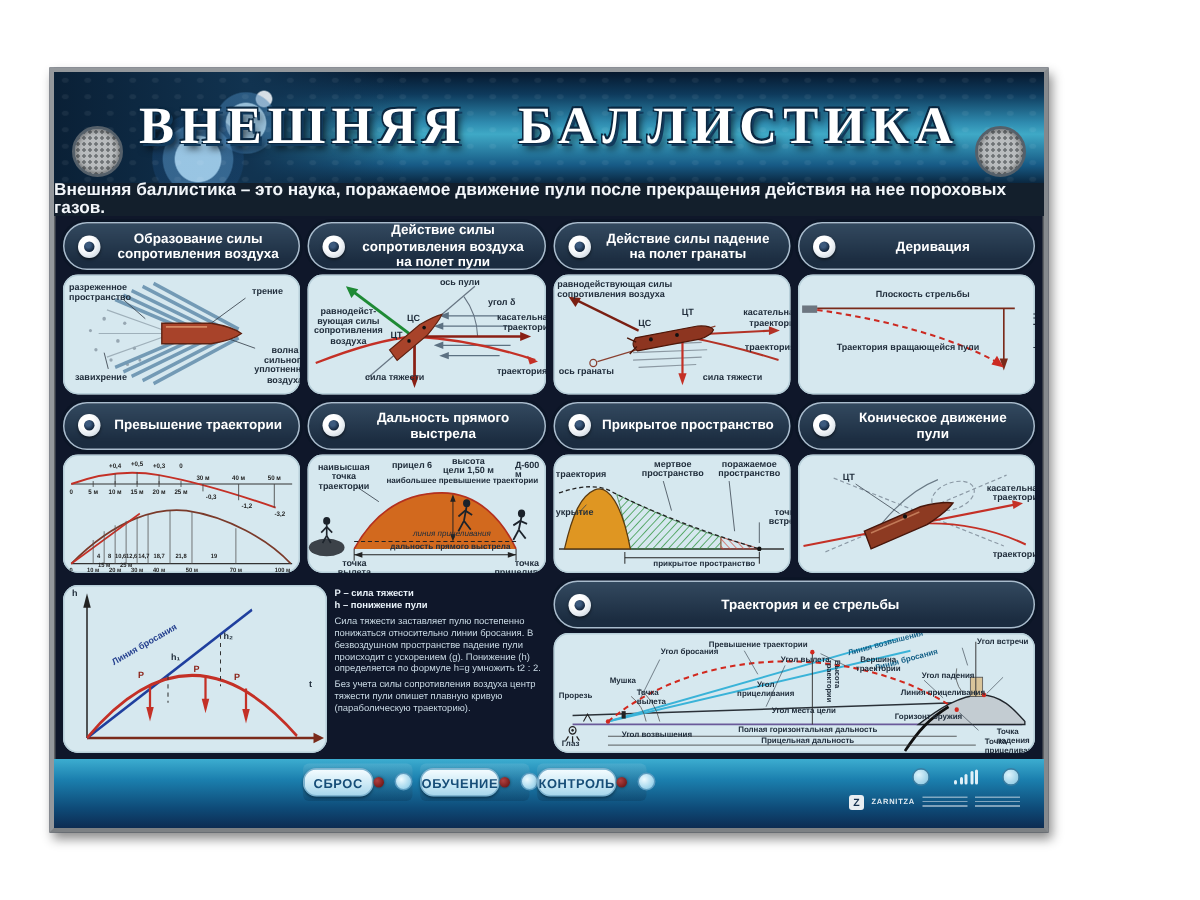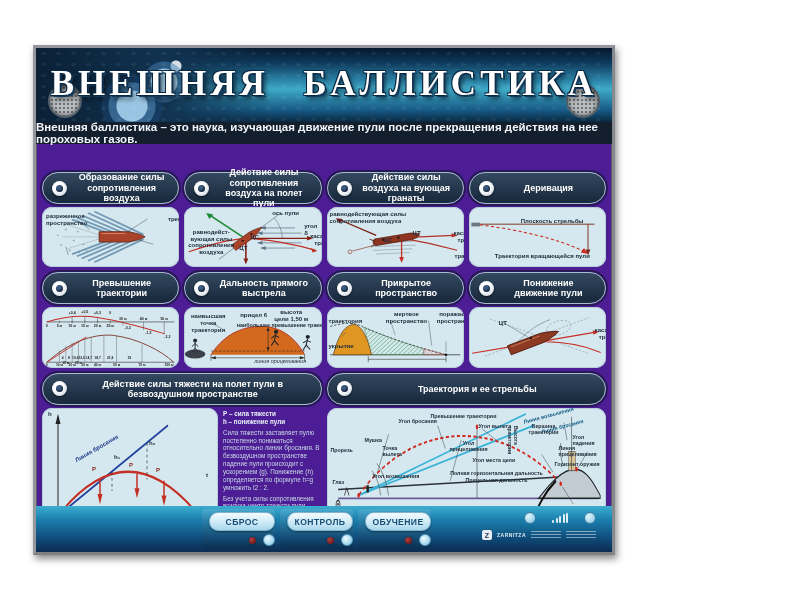--- a/index.html
+++ b/index.html
@@ -1,18 +1,18 @@
 <!DOCTYPE html>
 <html><head>
 <meta charset="utf-8">
 <style>
   html,body{margin:0;padding:0;width:800px;height:600px;background:#ffffff;overflow:hidden;
     font-family:"Liberation Sans", sans-serif;}
-  .stand{position:absolute;left:33px;top:45px;width:582px;height:510px;box-sizing:border-box;
-    background:#4c1d95;border:3px solid #94989c;border-bottom-color:#7d8184;border-right-color:#85898d;
+  .stand{position:absolute;left:33px;top:45px;width:666px;height:510px;box-sizing:border-box;
+    background:#0f172a;border:3px solid #94989c;border-bottom-color:#7d8184;border-right-color:#85898d;
     box-shadow:2px 4px 7px rgba(0,0,0,.45), inset 0 0 0 1px #5d6165;}
   
   .title-band{position:absolute;left:0;top:0;right:0;height:74px;overflow:hidden;
     background:linear-gradient(180deg,#06182d 0%,#0e3a5c 20%,#2f8cb0 46%,#3fa9c6 56%,#175a85 84%,#0a2740 100%);}
   .title-band .tread{position:absolute;inset:0;background-image:radial-gradient(rgba(255,255,255,.06) 2px, transparent 2.6px);background-size:15px 11px;}
   .photo{position:absolute;left:0;top:0;width:235px;height:74px;
     background:
       radial-gradient(circle at 96px 58px, rgba(160,205,235,.95) 0 15px, rgba(80,140,190,.6) 16px 23px, rgba(30,80,130,.35) 24px 30px, transparent 31px),
       radial-gradient(circle at 128px 34px, rgba(175,215,240,.85) 0 13px, rgba(70,130,180,.5) 14px 20px, transparent 21px),
       radial-gradient(circle at 140px 18px, rgba(235,240,245,.9) 0 5px, transparent 6px),
@@ -21,21 +21,21 @@
     background-color:#b9bcbe;background-image:radial-gradient(#6f7376 1px, transparent 1.3px);background-size:4px 4px;
     border:2px solid #55606a;box-shadow:inset 0 0 4px rgba(0,0,0,.6);}
   .grille.left{left:12px}.grille.right{right:12px}
   .main-title{position:absolute;left:0;right:0;top:16px;margin:0;text-align:center;
     font-family:"Liberation Serif", serif;font-weight:bold;font-size:35px;letter-spacing:4px;word-spacing:22px;color:#ffffff;
     text-shadow:-1px -1px 0 #0a2740,1px -1px 0 #0a2740,-1px 1px 0 #0a2740,2px 2px 0 #123a5c,3px 4px 5px rgba(0,0,0,.65);}
   .subtitle-bar{position:absolute;left:0;right:0;top:74px;height:22px;background:#131f2c;
     display:flex;align-items:center;justify-content:center;color:#f2f6fa;font-size:11.5px;font-weight:bold;}
   
   .panels{position:absolute;left:0;right:0;top:96px;height:362px;box-sizing:border-box;padding:4px 6px;
-    display:grid;grid-template-columns:repeat(4,1fr);grid-template-rows:1fr 1fr 1fr;gap:5px;margin-top:24px;}
+    display:grid;grid-template-columns:repeat(4,1fr);grid-template-rows:1fr 1fr 1fr;gap:5px;}
   .panel{display:flex;flex-direction:column;min-width:0;}
   .panel.wide{grid-column:span 2;}
   .phead{height:30px;flex:none;border-radius:16px;border:1px solid #a9bccd;box-shadow:0 0 0 2px rgba(10,20,34,.55);
     background:linear-gradient(180deg,#33495f 0%,#1b2c40 85%);display:flex;align-items:center;padding:0 9px;gap:7px;}
   .pled{width:15px;height:15px;border-radius:50%;background:radial-gradient(circle at 38% 34%,#ffffff 0 35%,#e8edf2 60%,#b9c4cd 100%);
     flex:none;display:flex;align-items:center;justify-content:center;box-shadow:0 1px 2px rgba(0,0,0,.6);}
   .pled i{width:7px;height:7px;border-radius:50%;background:radial-gradient(circle at 40% 35%, #3c5a7e 0 25%, #13263e 70%);}
   .ptitle{flex:1;text-align:center;color:#ffffff;font-size:9px;font-weight:bold;line-height:1.15;}
   .pcard{flex:1;margin-top:3px;background:#d6e8ef;border-radius:10px;position:relative;overflow:hidden;
     box-shadow:inset 0 0 0 1px #b7cfd9;}
@@ -48,21 +48,21 @@
   
   .p9body{flex:1;margin-top:3px;display:flex;gap:5px;min-height:0;}
   .p9body .pcard{flex:none;width:176px;margin-top:0;}
   .p9text{flex:1;color:#c9d9e4;font-size:6.3px;line-height:1.25;padding-top:2px;}
   .p9text .hd{color:#eaf3fa;font-weight:bold;}
   .p9text p{margin:3px 0 0 0;}
   
   .bottom-band{position:absolute;left:0;right:0;bottom:0;height:46px;
     background:linear-gradient(180deg,#3cadd0 0%,#1b7fae 30%,#0e4a77 72%,#0d2c52 100%);}
   .btn-row{position:absolute;left:166px;top:3px;display:flex;gap:5px;}
-  .btn-pad{width:73px;display:flex;flex-direction:column;align-items:flex-end;border-radius:4px;padding:3px 0 3px;
+  .btn-pad{width:73px;display:flex;align-items:flex-start;border-radius:4px;padding:3px 0 3px;
     background:linear-gradient(180deg,rgba(255,255,255,.10),rgba(0,20,40,.18));}
   .btn{width:64px;height:17px;border-radius:9px;border:1px solid #7fb3cf;cursor:pointer;
     background:linear-gradient(180deg,#f4fcff 0%,#cdeaf6 55%,#a9d7ec 100%);
     color:#174e78;font-weight:bold;font-size:8.6px;font-family:"Liberation Sans",sans-serif;
     display:flex;align-items:center;justify-content:center;letter-spacing:.4px;box-shadow:0 1px 2px rgba(0,0,0,.4);}
   .leds{display:flex;gap:7px;margin-top:3px;align-items:center;}
   .led-red{width:7px;height:7px;border-radius:50%;background:radial-gradient(circle at 35% 35%,#b04040,#5c0c0c);box-shadow:0 0 2px rgba(0,0,0,.5);}
   .led-blue{width:10px;height:10px;border-radius:50%;border:1px solid #5d9cc0;background:radial-gradient(circle at 35% 35%,#eefbff,#7cc4e4);}
   .foot-icons{position:absolute;right:16px;top:6px;display:flex;align-items:center;gap:16px;}
   .fbtn{width:10px;height:10px;border-radius:50%;border:1px solid #3a7ca0;background:radial-gradient(circle at 35% 35%,#dff4fc,#7fc2de);}
@@ -80,21 +80,21 @@
 <div class="stand">
 
   <div class="title-band">
     <div class="photo"></div>
     <div class="tread"></div>
     <div class="grille left"></div>
     <div class="grille right"></div>
     <h1 class="main-title">ВНЕШНЯЯ БАЛЛИСТИКА</h1>
   </div>
   <div class="subtitle-bar">
-    <span>Внешняя баллистика – это наука, изучающая движение пули после прекращения действия на нее пороховых газов.</span>
+    <span>Внешняя баллистика – это наука, поражаемое движение пули после прекращения действия на нее пороховых газов.</span>
   </div>
 
   <div class="panels">
 
     <div class="panel">
       <div class="phead">
         <span class="pled">
             <i></i>
           </span>
         <span class="ptitle">Образование силы сопротивления воздуха</span>
@@ -191,21 +191,21 @@
         <div class="lbl" style="left:126px;top:62px">траектория</div>
         <div class="lbl" style="left:38px;top:66px">сила тяжести</div>
       </div>
     </div>
 
     <div class="panel">
       <div class="phead">
         <span class="pled">
             <i></i>
           </span>
-        <span class="ptitle">Действие силы воздуха на вующая гранаты</span>
+        <span class="ptitle">Действие силы падение на полет гранаты</span>
       </div>
       <div class="pcard">
         <svg viewBox="0 0 173 81" preserveAspectRatio="none">
           <g stroke="#8b98a2" stroke-width="0.8">
             <line x1="58" y1="48" x2="108" y2="46"></line>
               <line x1="58" y1="53" x2="112" y2="51"></line>
             <line x1="58" y1="58" x2="108" y2="56"></line>
               <line x1="62" y1="63" x2="104" y2="61"></line>
           </g>
           <line x1="118" y1="35" x2="32" y2="59" stroke="#8a4030" stroke-width="0.9"></line>
@@ -436,21 +436,21 @@
         <div class="lbl c" style="left:140px;top:36px;width:32px">точка встречи</div>
         <div class="lbl c" style="left:66px;top:71px;width:70px;font-size:5.4px">прикрытое пространство</div>
       </div>
     </div>
 
     <div class="panel">
       <div class="phead">
         <span class="pled">
             <i></i>
           </span>
-        <span class="ptitle">Понижение движение пули</span>
+        <span class="ptitle">Коническое движение пули</span>
       </div>
       <div class="pcard">
         <svg viewBox="0 0 173 81" preserveAspectRatio="none">
           <g stroke="#8a98a4" stroke-width="0.8" stroke-dasharray="3 2" fill="none">
             <line x1="20" y1="66" x2="152" y2="14"></line>
               <line x1="26" y1="16" x2="150" y2="62"></line>
             <ellipse cx="113" cy="28" rx="16" ry="9" transform="rotate(-18 113 28)"></ellipse>
           </g>
           <path d="M52,58 C70,34 88,22 102,17" stroke="#6a7a86" stroke-width="0.8" fill="none"></path>
           <line x1="4" y1="62" x2="158" y2="34" stroke="#c43026" stroke-width="1.5"></line>
@@ -463,26 +463,20 @@
           <circle cx="78" cy="42" r="1.5" fill="#111"></circle>
           <line x1="42" y1="20" x2="74" y2="40" stroke="#39434e" stroke-width="0.55"></line>
         </svg>
         <div class="lbl" style="left:30px;top:13px">ЦТ</div>
         <div class="lbl c" style="left:124px;top:20px;width:46px">касательная к траектории</div>
         <div class="lbl" style="left:130px;top:64px">траектория</div>
       </div>
     </div>
 
     <div class="panel wide">
-      <div class="phead">
-        <span class="pled">
-            <i></i>
-          </span>
-        <span class="ptitle">Действие силы тяжести на полет пули в безвоздушном пространстве</span>
-      </div>
       <div class="p9body">
         <div class="pcard">
           <svg viewBox="0 0 176 81" preserveAspectRatio="none">
             <line x1="16" y1="74" x2="16" y2="8" stroke="#222" stroke-width="1"></line>
             <polygon points="16,4 13.5,11 18.5,11" fill="#222"></polygon>
             <line x1="16" y1="74" x2="170" y2="74" stroke="#7a2a1a" stroke-width="1.2"></line>
             <polygon points="174,74 167,71.5 167,76.5" fill="#7a2a1a"></polygon>
             <line x1="16" y1="74" x2="126" y2="12" stroke="#1f3f9e" stroke-width="1.4"></line>
             <path d="M16,74 Q85,14 156,73" stroke="#c43026" stroke-width="1.5" fill="none"></path>
             <g stroke="#333" stroke-width="0.7" stroke-dasharray="2 2">
@@ -601,28 +595,28 @@
   <div class="bottom-band">
     <div class="btn-row">
       <div class="btn-pad">
         <div class="btn">СБРОС</div>
         <div class="leds">
             <span class="led-red"></span>
             <span class="led-blue"></span>
           </div>
       </div>
       <div class="btn-pad">
-        <div class="btn">КОНТРОЛЬ</div>
+        <div class="btn">ОБУЧЕНИЕ</div>
         <div class="leds">
             <span class="led-red"></span>
             <span class="led-blue"></span>
           </div>
       </div>
       <div class="btn-pad">
-        <div class="btn">ОБУЧЕНИЕ</div>
+        <div class="btn">КОНТРОЛЬ</div>
         <div class="leds">
             <span class="led-red"></span>
             <span class="led-blue"></span>
           </div>
       </div>
     </div>
     <div class="foot-icons">
       <span class="fbtn"></span>
       <span class="vol">
         <b style="height:3px"></b>

